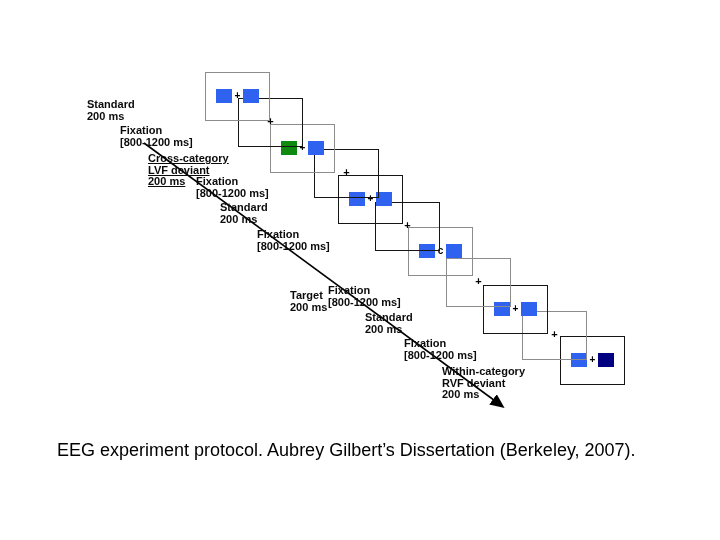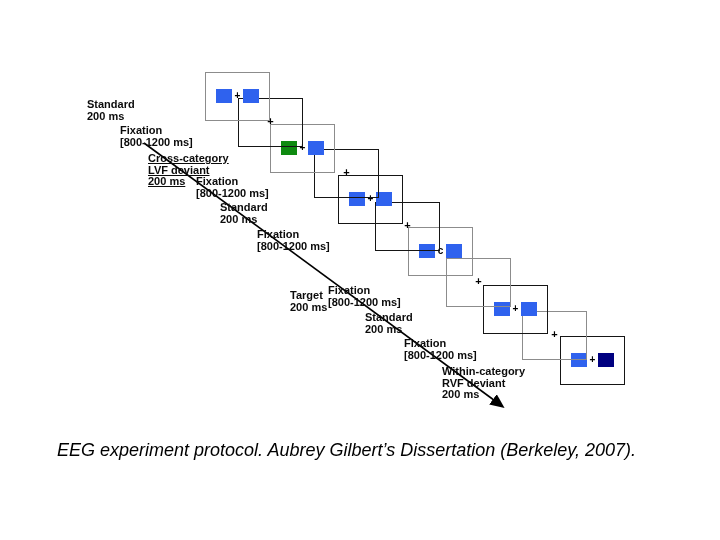--- a/index.html
+++ b/index.html
@@ -27,21 +27,21 @@
     position: absolute; left: 0; right: 0; top: 15px; text-align: center;
     font-size: 11px; font-weight: bold; color: #000; line-height: 14px;
   }
   .frame-label {
     position: absolute; width: 120px; text-align: left;
     font-size: 11px; font-weight: 600; color: #0b0b0b; line-height: 11.5px;
     z-index: 60;
   }
   .caption {
     position: absolute; left: 57px; top: 440px; width: 640px;
-    font-size: 18px; font-weight: 400; color: #000; letter-spacing: 0px; font-style: italic;
+    font-size: 18px; font-weight: 400; color: #000; letter-spacing: 0px;
   }
 </style>
 </head>
 <body>
 
 <div class="stage">
 
   <svg class="arrow-svg" width="720" height="540" aria-hidden="true">
     <defs>
       <marker id="ah" markerWidth="9" markerHeight="8" refX="7" refY="4" orient="auto">

